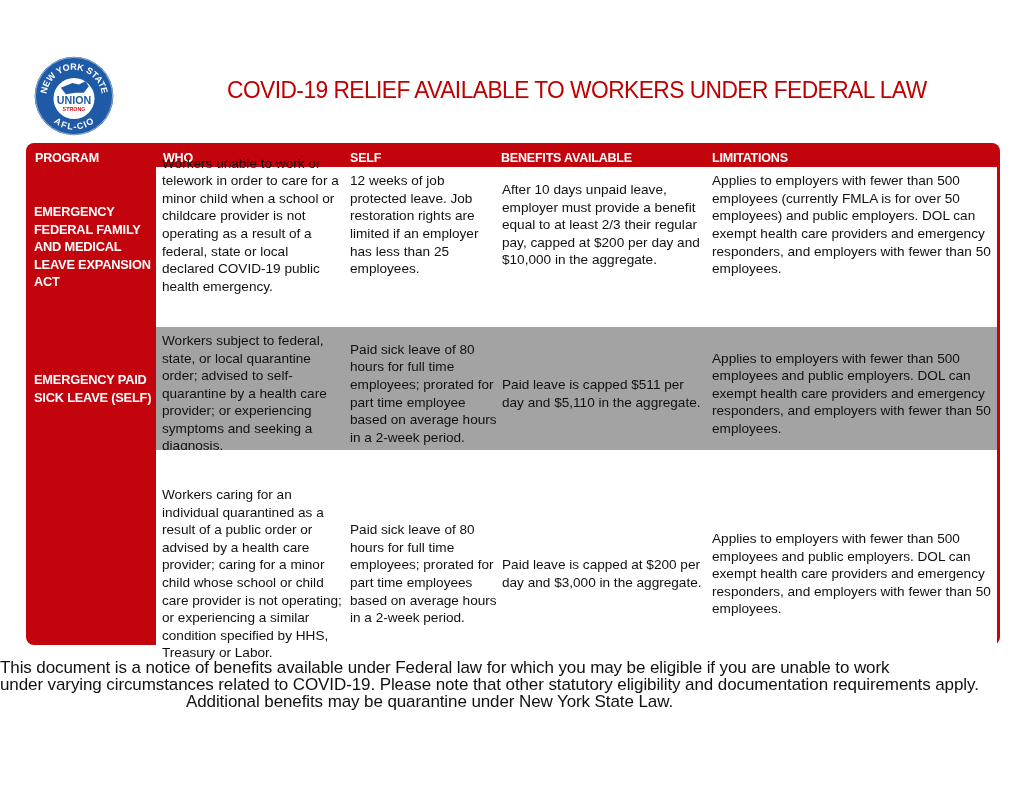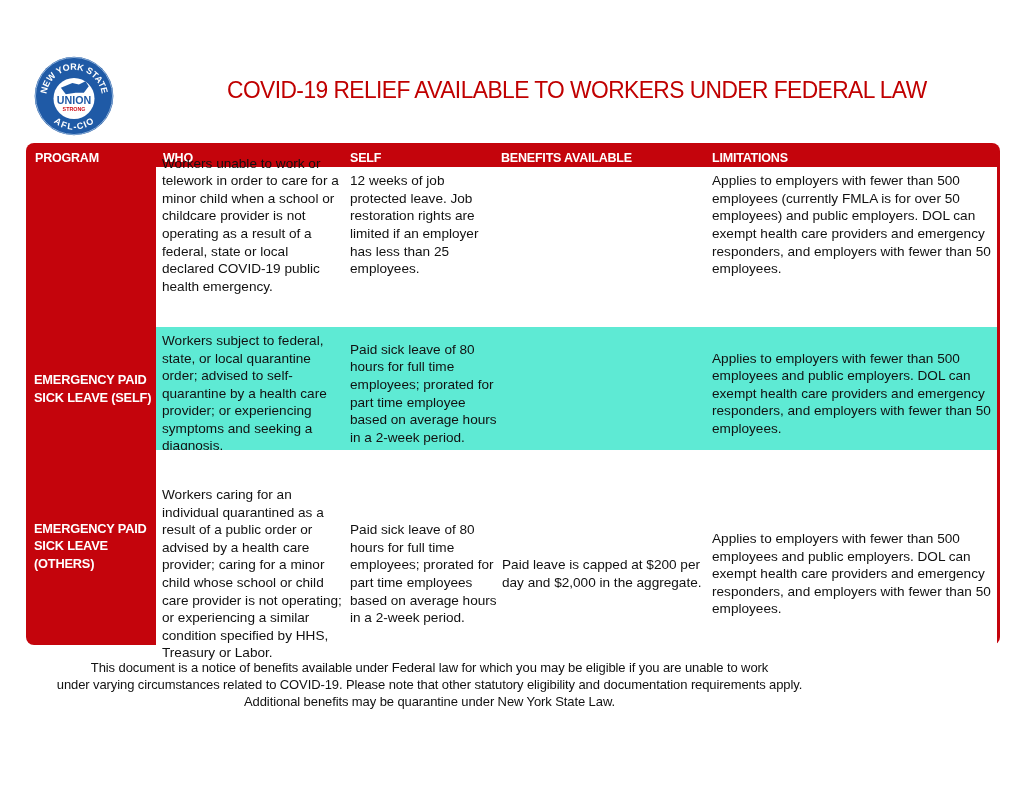--- a/index.html
+++ b/index.html
@@ -4,30 +4,30 @@
 <style>
   html, body { margin:0; padding:0; background:#ffffff; }
   body { width:1024px; height:791px; position:relative; overflow:hidden; font-family:"Liberation Sans", sans-serif; }
   .logo { position:absolute; left:33px; top:55px; width:82px; height:82px; }
   .title { position:absolute; left:227px; top:76px; font-family:"Liberation Sans", sans-serif; font-size:24.5px; color:#c00000; letter-spacing:-0.6px; transform:scaleX(0.93); transform-origin:left top; white-space:nowrap; }
   .card { position:absolute; left:26px; top:143px; width:974px; height:502px; background:#c4040c; border-radius:8px; }
   .hdr { position:absolute; top:0; height:24px; font-weight:bold; font-size:12.5px; color:#ffffff; line-height:30px; letter-spacing:-0.2px; }
   .body-area { position:absolute; left:130px; top:24px; width:841px; height:475px; background:#ffffff; }
   .row { position:absolute; left:0; width:841px; }
   .row.r1 { top:0; height:116px; background:#ffffff; }
-  .row.r2 { top:160px; height:133px; background:#5eead4; }
+  .row.r2 { top:160px; height:133px; background:#a3a3a3; }
   .row.r3 { top:283px; height:248px; background:#ffffff; }
   .cell { position:absolute; top:0; height:100%; display:flex; align-items:center; font-size:13.6px; line-height:17.6px; color:#111; }
   .cell span { display:block; }
   .c-who { left:6px; width:180px; }
   .c-what { left:194px; width:150px; }
   .c-ben { left:346px; width:205px; }
   .c-lim { left:556px; width:282px; }
   .prog { position:absolute; left:8px; font-weight:bold; font-size:12.8px; line-height:17.6px; color:#ffffff; display:flex; align-items:center; width:120px; letter-spacing:-0.2px; }
-  .footer { position:absolute; left:0; width:859px; top:659px; text-align:center; font-size:13px; line-height:17px; color:#111; letter-spacing:-0.1px; }
+  .footer { position:absolute; left:0; width:859px; top:659px; text-align:center; font-size:17px; line-height:17px; color:#111; letter-spacing:-0.1px; }
   .footer div { white-space:nowrap; }
 </style>
 </head>
 <body>
 
 <svg class="logo" viewBox="0 0 100 100">
   <defs>
     <path id="arcTop" d="M 16,52 A 34,34 0 0 1 84,52"></path>
     <path id="arcBot" d="M 20,60 A 31,31 0 0 0 80,60"></path>
   </defs>
@@ -47,59 +47,65 @@
 
 <div class="title">COVID-19 RELIEF AVAILABLE TO WORKERS UNDER FEDERAL LAW</div>
 
 <div class="card">
   <div class="hdr" style="left:9px">PROGRAM</div>
   <div class="hdr" style="left:137px">WHO</div>
   <div class="hdr" style="left:324px">SELF</div>
   <div class="hdr" style="left:475px">BENEFITS AVAILABLE</div>
   <div class="hdr" style="left:686px">LIMITATIONS</div>
 
+  <div class="prog" style="top:24px;height:160px">
+      <span>EMERGENCY FEDERAL FAMILY AND MEDICAL LEAVE EXPANSION ACT</span>
+    </div>
   <div class="prog" style="top:184px;height:123px">
       <span>EMERGENCY PAID SICK LEAVE (SELF)</span>
-    </div>
-  <div class="prog" style="top:307px;height:192px">
-      <span>EMERGENCY PAID SICK LEAVE (OTHERS)</span>
     </div>
 
   <div class="body-area">
     <div class="row r1">
       <div class="cell c-who">
           <span>Workers unable to work or telework in order to care for a minor child when a school or childcare provider is not operating as a result of a federal, state or local declared COVID-19 public health emergency.</span>
         </div>
       <div class="cell c-what">
           <span>12 weeks of job protected leave. Job restoration rights are limited if an employer has less than 25 employees.</span>
+        </div>
+      <div class="cell c-ben">
+          <span>After 10 days unpaid leave, employer must provide a benefit equal to at least 2/3 their regular pay, capped at $200 per day and $10,000 in the aggregate.</span>
         </div>
       <div class="cell c-lim">
           <span>Applies to employers with fewer than 500 employees (currently FMLA is for over 50 employees) and public employers.  DOL can exempt health care providers and emergency responders, and employers with fewer than 50 employees.</span>
         </div>
     </div>
     <div class="row r2">
       <div class="cell c-who">
           <span>Workers subject to federal, state, or local quarantine order; advised to self-quarantine by a health care provider; or experiencing symptoms and seeking a diagnosis.</span>
         </div>
       <div class="cell c-what">
           <span>Paid sick leave of 80 hours for full time employees; prorated for part time employee based on average hours in a 2-week period.</span>
+        </div>
+      <div class="cell c-ben">
+          <span>Paid leave is capped $511 per day and $5,110 in the aggregate.</span>
         </div>
       <div class="cell c-lim">
           <span>Applies to employers with fewer than 500 employees and public employers. DOL can exempt health care providers and emergency responders, and employers with fewer than 50 employees.</span>
         </div>
     </div>
     <div class="row r3">
       <div class="cell c-who">
           <span>Workers caring for an individual quarantined as a result of a public order or advised by a health care provider; caring for a minor child whose school or child care provider is not operating; or experiencing a similar condition specified by HHS, Treasury or Labor.</span>
         </div>
       <div class="cell c-what">
           <span>Paid sick leave of 80 hours for full time employees; prorated for part time employees based on average hours in a 2-week period.</span>
         </div>
       <div class="cell c-ben">
-          <span>Paid leave is capped at $200 per day and $2,000 in the aggregate.</span>
+          <span>Paid leave is capped at $200 per day and $3,000 in the aggregate.</span>
         </div>
       <div class="cell c-lim">
           <span>Applies to employers with fewer than 500 employees and public employers. DOL can exempt health care providers and emergency responders, and employers with fewer than 50 employees.</span>
         </div>
     </div>
   </div>
 </div>
 
 <div class="footer">
   <div>This document is a notice of benefits available under Federal law for which you may be eligible if you are unable to work</div>

